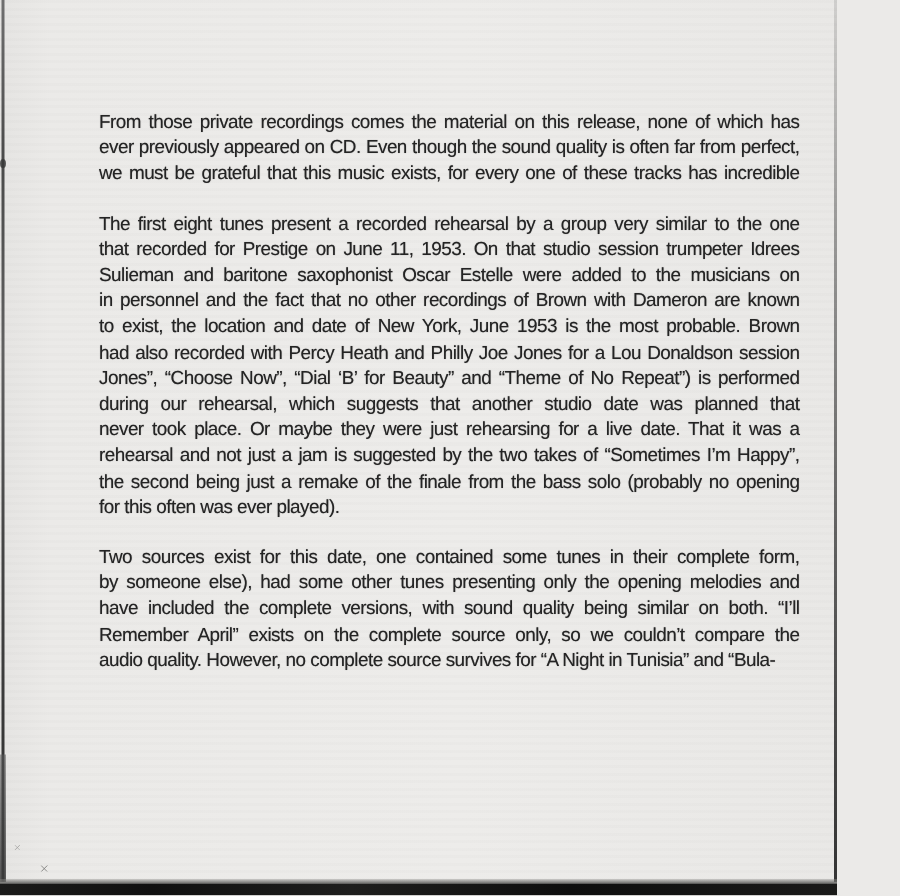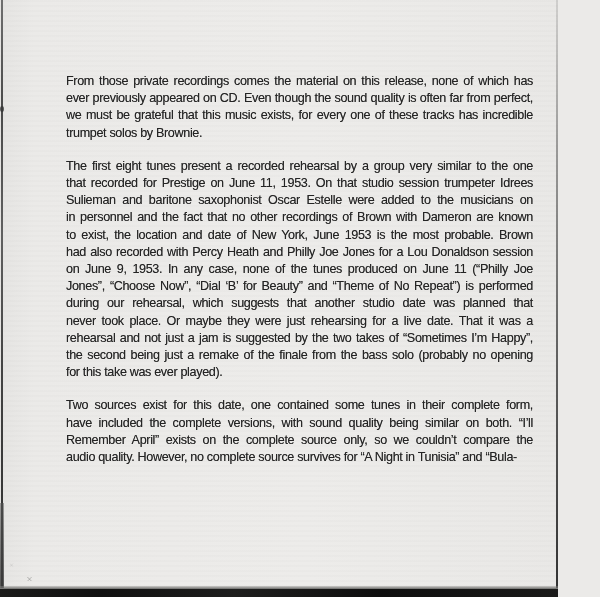--- a/index.html
+++ b/index.html
@@ -112,39 +112,38 @@
 </head>
 <body>
 
 <div class="page">
 
   <div class="text-block">
     <div class="para">
         <div class="line">From those private recordings comes the material on this release, none of which has</div>
         <div class="line">ever previously appeared on CD. Even though the sound quality is often far from perfect,</div>
         <div class="line">we must be grateful that this music exists, for every one of these tracks has incredible</div>
-        <div class="line last">trumpet solos by Brownie.</div>
       </div>
     <div class="para">
         <div class="line">The first eight tunes present a recorded rehearsal by a group very similar to the one</div>
         <div class="line">that recorded for Prestige on June 11, 1953. On that studio session trumpeter Idrees</div>
         <div class="line">Sulieman and baritone saxophonist Oscar Estelle were added to the musicians on</div>
         <div class="line">in personnel and the fact that no other recordings of Brown with Dameron are known</div>
         <div class="line">to exist, the location and date of New York, June 1953 is the most probable. Brown</div>
         <div class="line">had also recorded with Percy Heath and Philly Joe Jones for a Lou Donaldson session</div>
-        <div class="line">on June 9, 1953. In any case, none of the tunes produced on June 11 (“Philly Joe</div>
         <div class="line">Jones”, “Choose Now”, “Dial ‘B’ for Beauty” and “Theme of No Repeat”) is performed</div>
         <div class="line">during our rehearsal, which suggests that another studio date was planned that</div>
         <div class="line">never took place. Or maybe they were just rehearsing for a live date. That it was a</div>
         <div class="line">rehearsal and not just a jam is suggested by the two takes of “Sometimes I’m Happy”,</div>
         <div class="line">the second being just a remake of the finale from the bass solo (probably no opening</div>
-        <div class="line last">for this take was ever played).</div>
+        <div class="line last">for this often was ever played).</div>
       </div>
     <div class="para">
         <div class="line">Two sources exist for this date, one contained some tunes in their complete form,</div>
+        <div class="line">by someone else), had some other tunes presenting only the opening melodies and</div>
         <div class="line">have included the complete versions, with sound quality being similar on both.  “I’ll</div>
         <div class="line">Remember April” exists on the complete source only, so we couldn’t compare the</div>
         <div class="line last">audio quality. However, no complete source survives for “A Night in Tunisia” and “Bula-</div>
       </div>
   </div>
 
   <div class="edge-left"></div>
   <div class="edge-left-thick"></div>
   <div class="edge-left-nub"></div>
   <div class="edge-right"></div>

